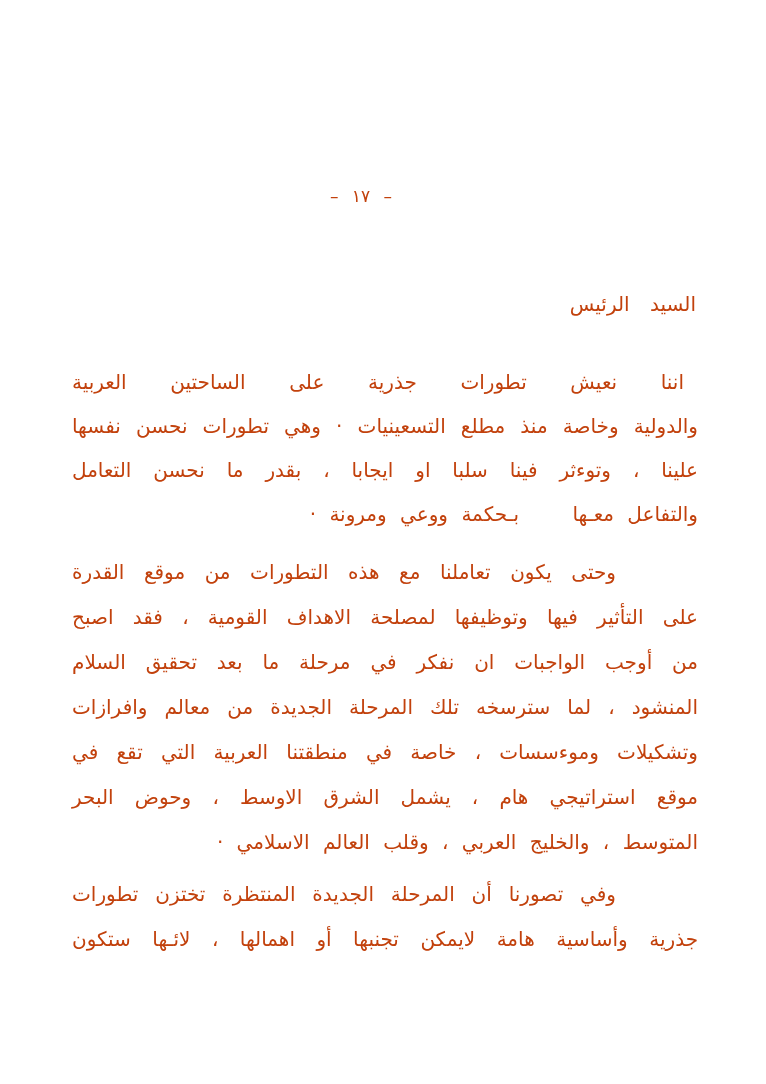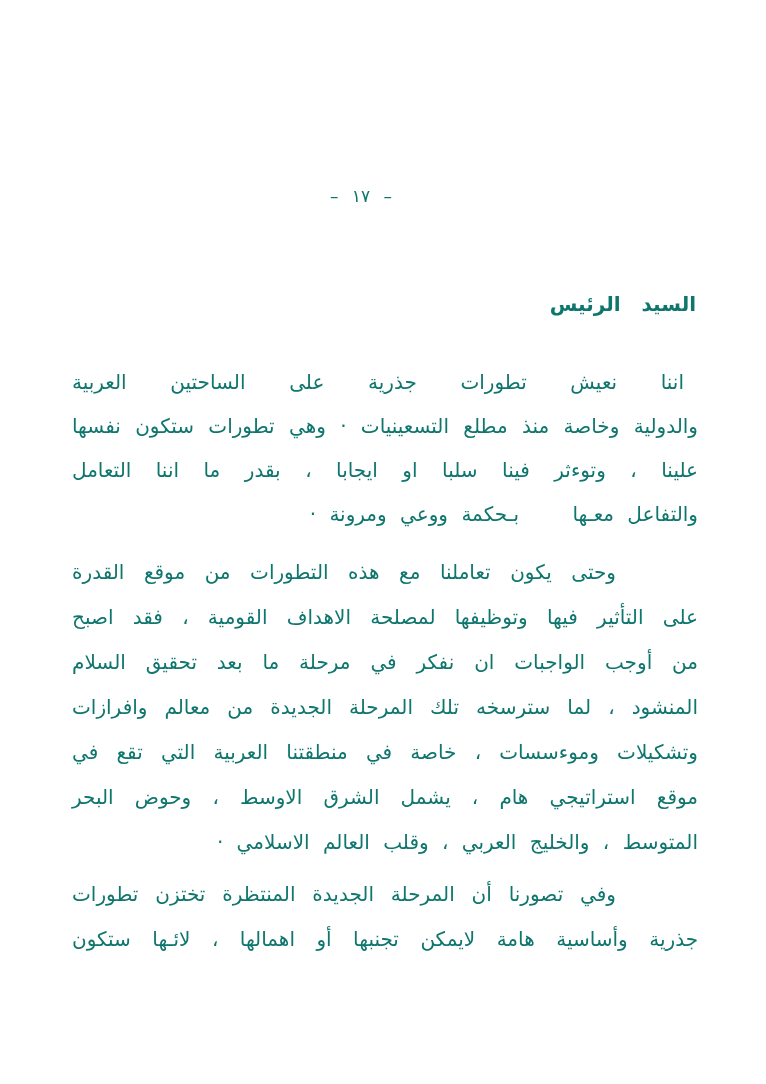--- a/index.html
+++ b/index.html
@@ -8,40 +8,40 @@
     background: #e8e8e8;
   }
   .page {
     position: relative;
     width: 766px;
     height: 1084px;
     margin: 0 auto;
     background: #ffffff;
     direction: rtl;
     font-family: "DejaVu Sans", sans-serif;
-    color: #0f766e;
+    color: #c2410c;
     overflow: hidden;
   }
   .page-number {
     position: absolute;
     top: 186px;
     left: 276px;
     width: 170px;
     text-align: center;
     font-size: 17px;
     letter-spacing: 3px;
     word-spacing: 8px;
     direction: rtl;
   }
   .heading {
     position: absolute;
     top: 292px;
     right: 70px;
     font-size: 20px;
-    font-weight: bold;
+    font-weight: normal;
     word-spacing: 14px;
   }
   .para {
     position: absolute;
     right: 68px;
     left: 72px;
     font-size: 20px;
     direction: rtl;
   }
   .para-1 { top: 360px; line-height: 44px; }
@@ -62,22 +62,22 @@
 <body>
 
 <div class="page">
 
   <div class="page-number">– ١٧ –</div>
 
   <div class="heading">السيد الرئيس</div>
 
   <div class="para para-1">
     <div class="line indent-sm">اننا نعيش تطورات جذرية على الساحتين العربية</div>
-    <div class="line">والدولية وخاصة منذ مطلع التسعينيات · وهي تطورات ستكون نفسها</div>
-    <div class="line">علينا ، وتوءثر فينا سلبا او ايجابا ، بقدر ما اننا التعامل</div>
+    <div class="line">والدولية وخاصة منذ مطلع التسعينيات · وهي تطورات نحسن نفسها</div>
+    <div class="line">علينا ، وتوءثر فينا سلبا او ايجابا ، بقدر ما نحسن التعامل</div>
     <div class="line last">والتفاعل معـها &nbsp;&nbsp; بـحكمة ووعي ومرونة ·</div>
   </div>
 
   <div class="para para-2">
     <div class="line indent-lg">وحتى يكون تعاملنا مع هذه التطورات من موقع القدرة</div>
     <div class="line">على التأثير فيها وتوظيفها لمصلحة الاهداف القومية ، فقد اصبح</div>
     <div class="line">من أوجب الواجبات ان نفكر في مرحلة ما بعد تحقيق السلام</div>
     <div class="line">المنشود ، لما سترسخه تلك المرحلة الجديدة من معالم وافرازات</div>
     <div class="line">وتشكيلات وموءسسات ، خاصة في منطقتنا العربية التي تقع في</div>
     <div class="line">موقع استراتيجي هام ، يشمل الشرق الاوسط ، وحوض البحر</div>

